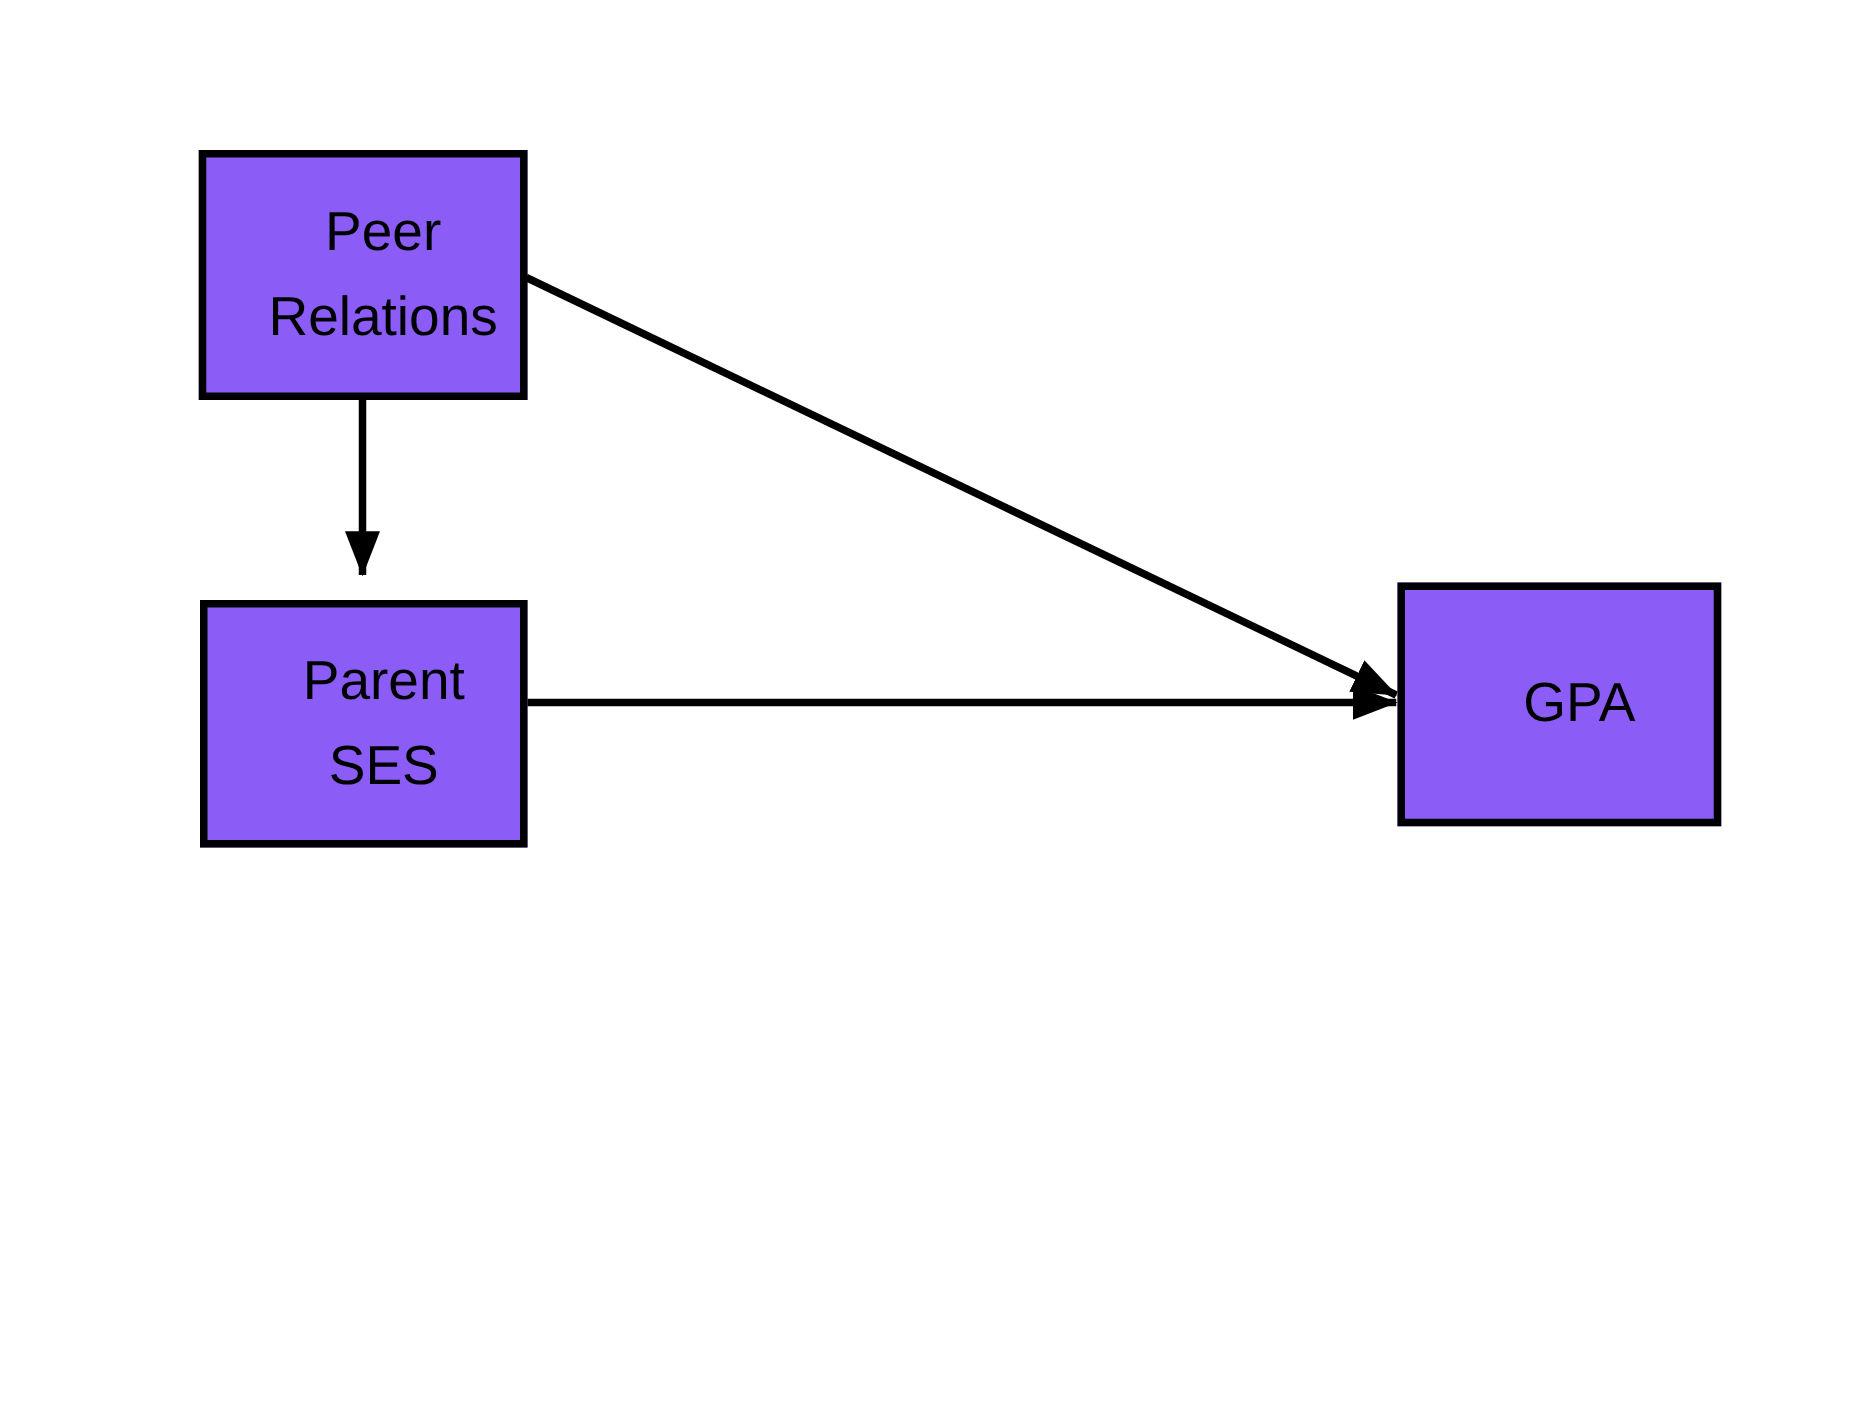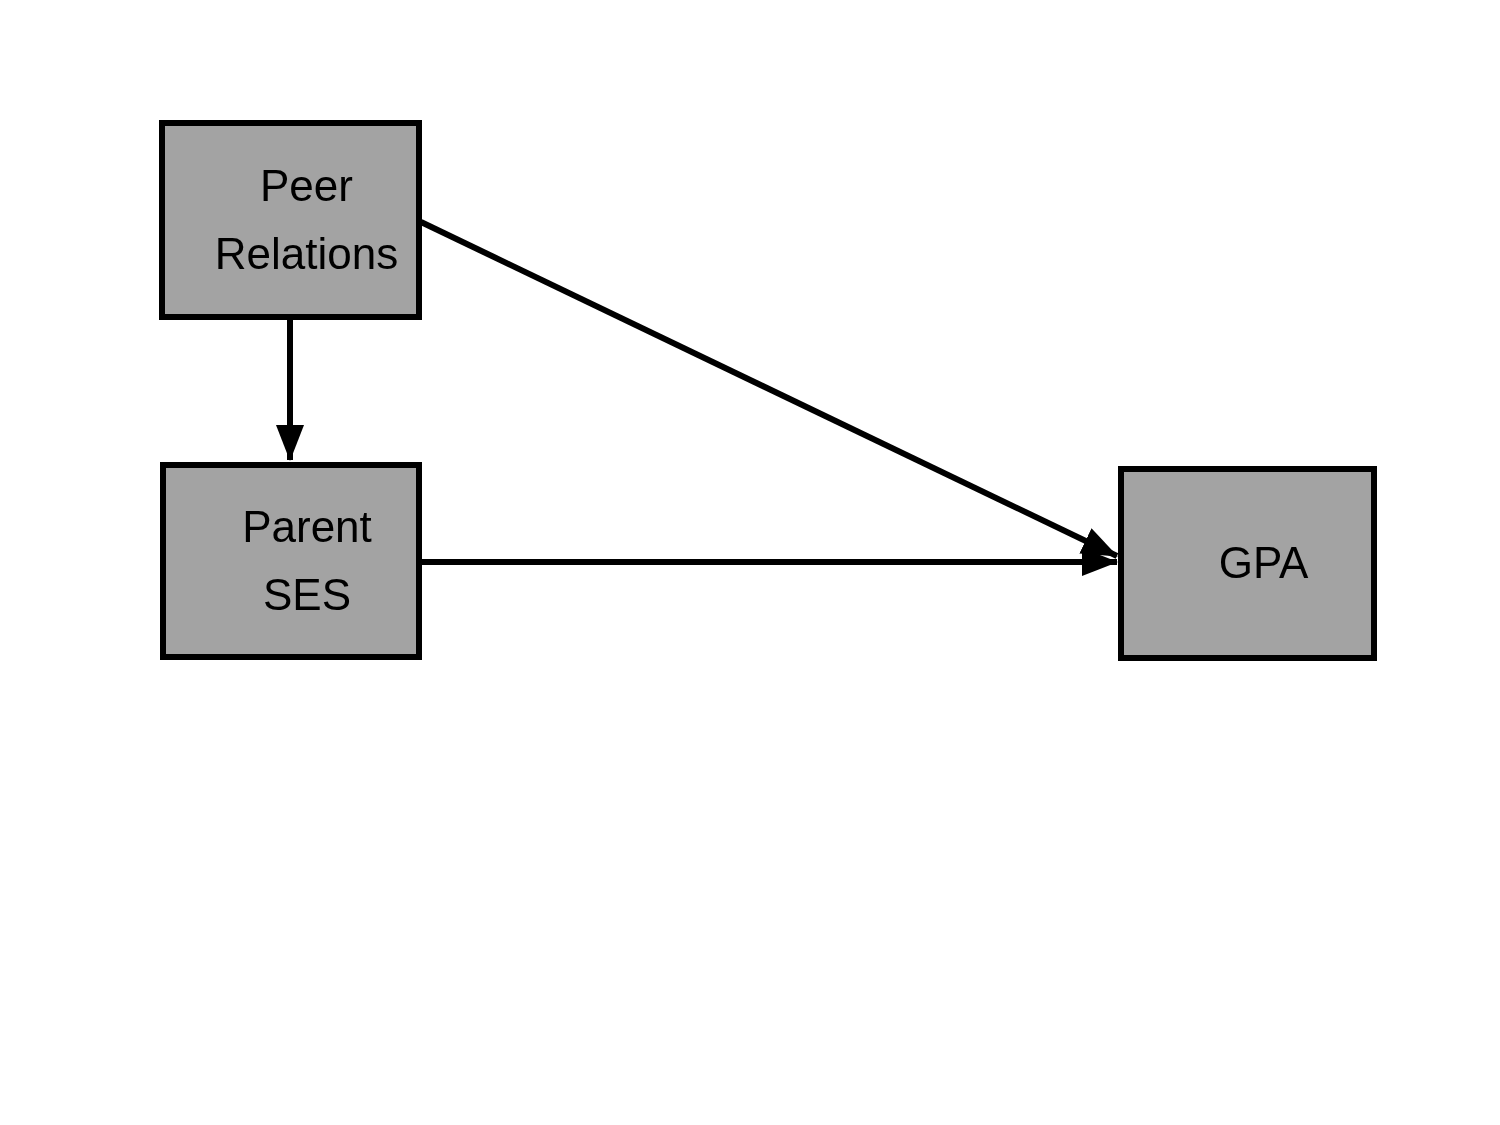--- a/index.html
+++ b/index.html
@@ -20,33 +20,33 @@
     left: 0;
     top: 0;
     width: 1500px;
     height: 1125px;
     pointer-events: none;
   }
   .node {
     position: absolute;
     box-sizing: border-box;
     border: 6px solid #000000;
-    background: #a3a3a3;
+    background: #8b5cf6;
     display: flex;
     align-items: center;
     justify-content: center;
     text-align: center;
     color: #000000;
     font-size: 44px;
     line-height: 1.55;
     white-space: pre-line;
     padding-left: 32px;
   }
   .node-peer   { left: 159px;  top: 120px; width: 263px; height: 200px; }
-  .node-parent { left: 160px;  top: 462px; width: 262px; height: 198px; }
+  .node-parent { left: 160px;  top: 480px; width: 262px; height: 198px; }
   .node-gpa    { left: 1118px; top: 466px; width: 259px; height: 195px; }
 </style>
 </head>
 <body>
 
 <div class="canvas">
 
   <div class="node node-peer">
     <span>Peer
 Relations</span>

